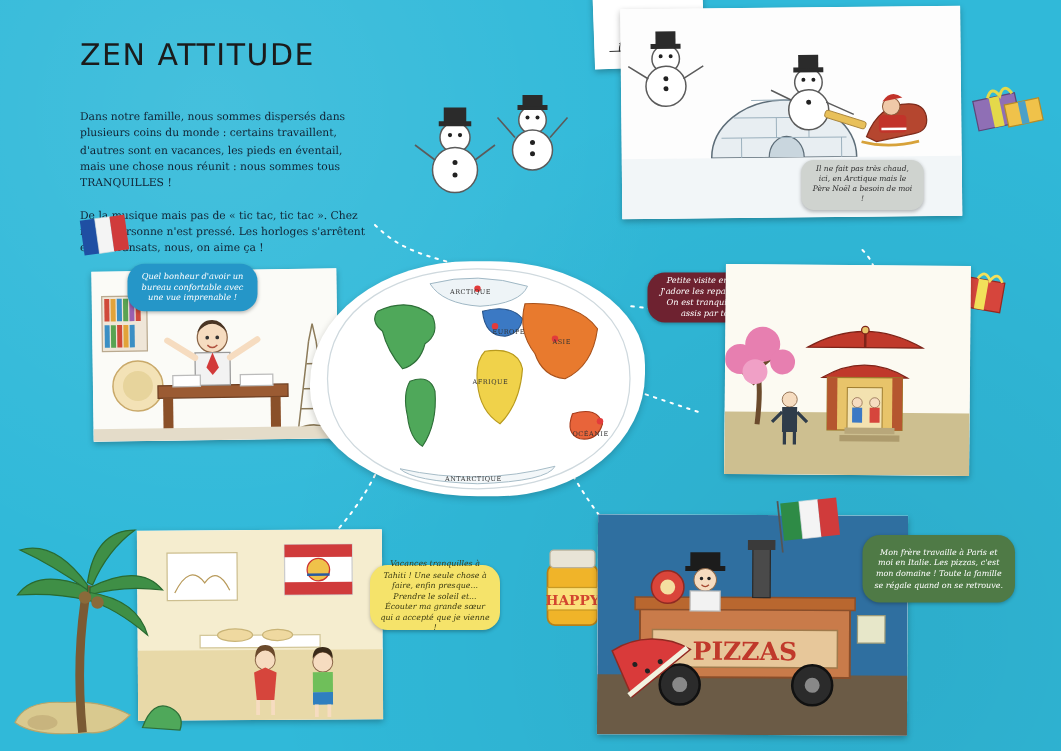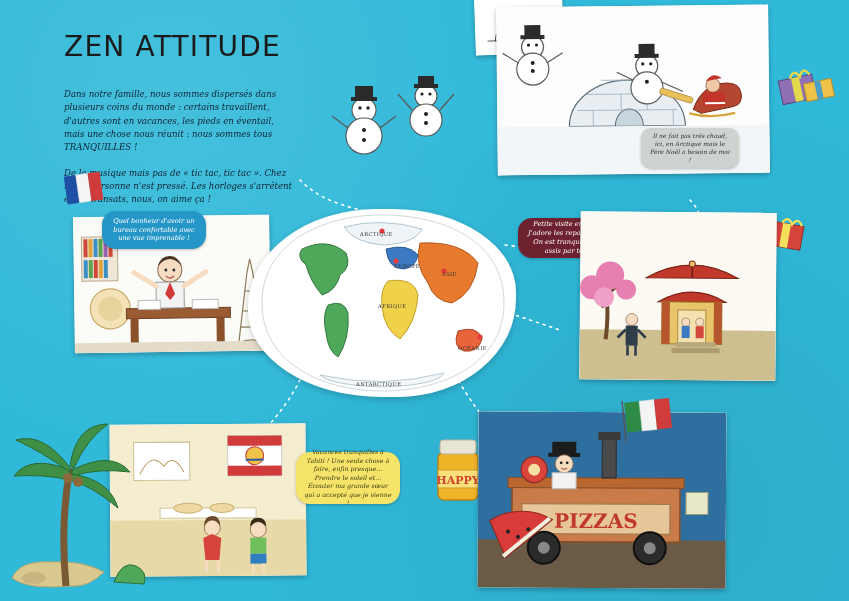--- a/index.html
+++ b/index.html
@@ -20,31 +20,31 @@
     background:
       radial-gradient(circle at 20% 15%, rgba(255,255,255,0.10), rgba(255,255,255,0) 45%),
       radial-gradient(circle at 80% 85%, rgba(0,0,0,0.07), rgba(0,0,0,0) 55%);
     pointer-events:none;
   }
 
   
   .title-block{position:absolute;left:64px;top:30px;width:300px;}
   .title{
     font-family:"DejaVu Sans", sans-serif;
-    font-size:28px;letter-spacing:1.2px;color:#1b1b1b;font-weight:400;
+    font-size:24px;letter-spacing:1.2px;color:#1b1b1b;font-weight:400;
     white-space:nowrap;
   }
   .subtitle{
     margin-top:6px;color:#1a6fa8;font-size:9.5px;letter-spacing:.6px;
     font-family:"DejaVu Serif", serif;font-style:italic;
   }
   .body-text{
     position:absolute;left:64px;top:88px;width:230px;
     color:#123;font-size:8.6px;line-height:1.55;
-    font-family:"DejaVu Serif", serif;font-style:italic;
+    font-family:"DejaVu Serif", serif;
   }
   .body-text p{margin:0 0 12px 0;}
 
   
   .card{
     position:absolute;background:#fff;
     box-shadow:0 2px 5px rgba(0,0,0,0.28);
     overflow:hidden;
   }
   .card .inner{position:absolute;inset:0;}
@@ -473,14 +473,17 @@
 
   <svg style="position:absolute;left:620px;top:396px;width:62px;height:46px;">
     <g transform="rotate(-6 31 23)">
       <rect x="6" y="4" width="15" height="30" fill="#2e8b46"></rect>
       <rect x="21" y="4" width="15" height="30" fill="#f4f4f4" stroke="#ddd" stroke-width=".5"></rect>
       <rect x="36" y="4" width="15" height="30" fill="#d03b3b"></rect>
       <line x1="4" y1="2" x2="4" y2="44" stroke="#555" stroke-width="1.4"></line>
     </g>
   </svg>
 
+  <div class="bubble b-green" style="left:690px;top:428px;width:122px;height:54px;">
+    <span>Mon frère travaille à Paris et moi en Italie. Les pizzas, c'est mon domaine ! Toute la famille se régale quand on se retrouve.</span>
+  </div>
 
 </div>
 
 </body></html>

